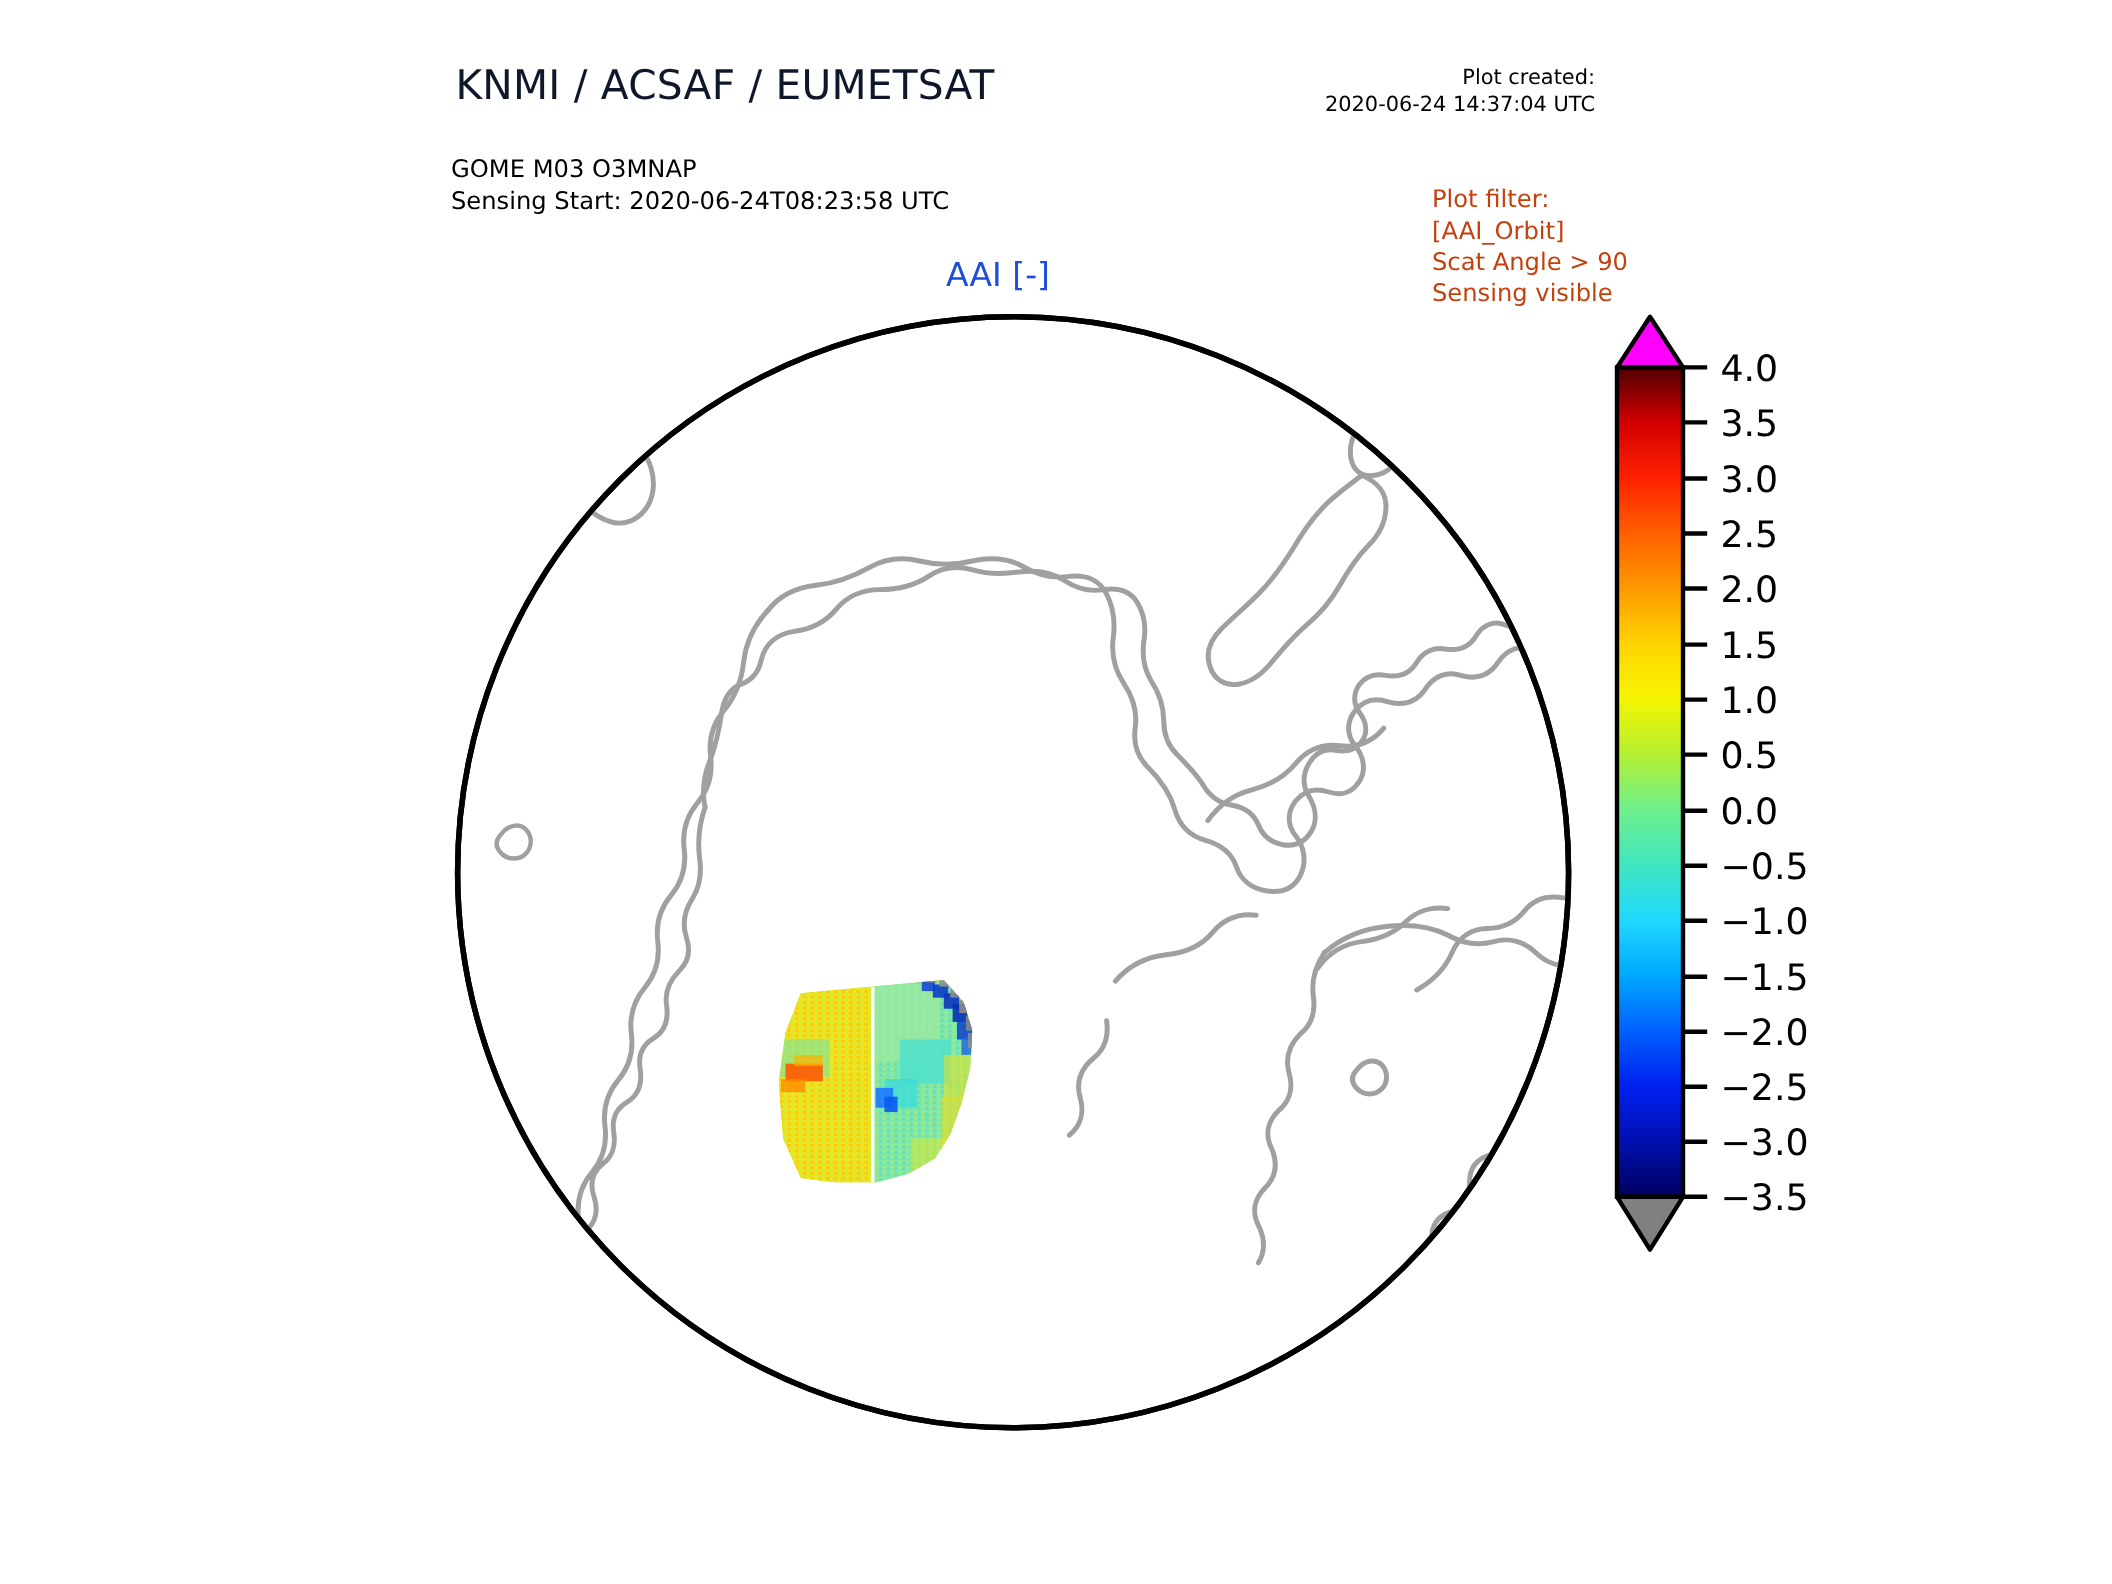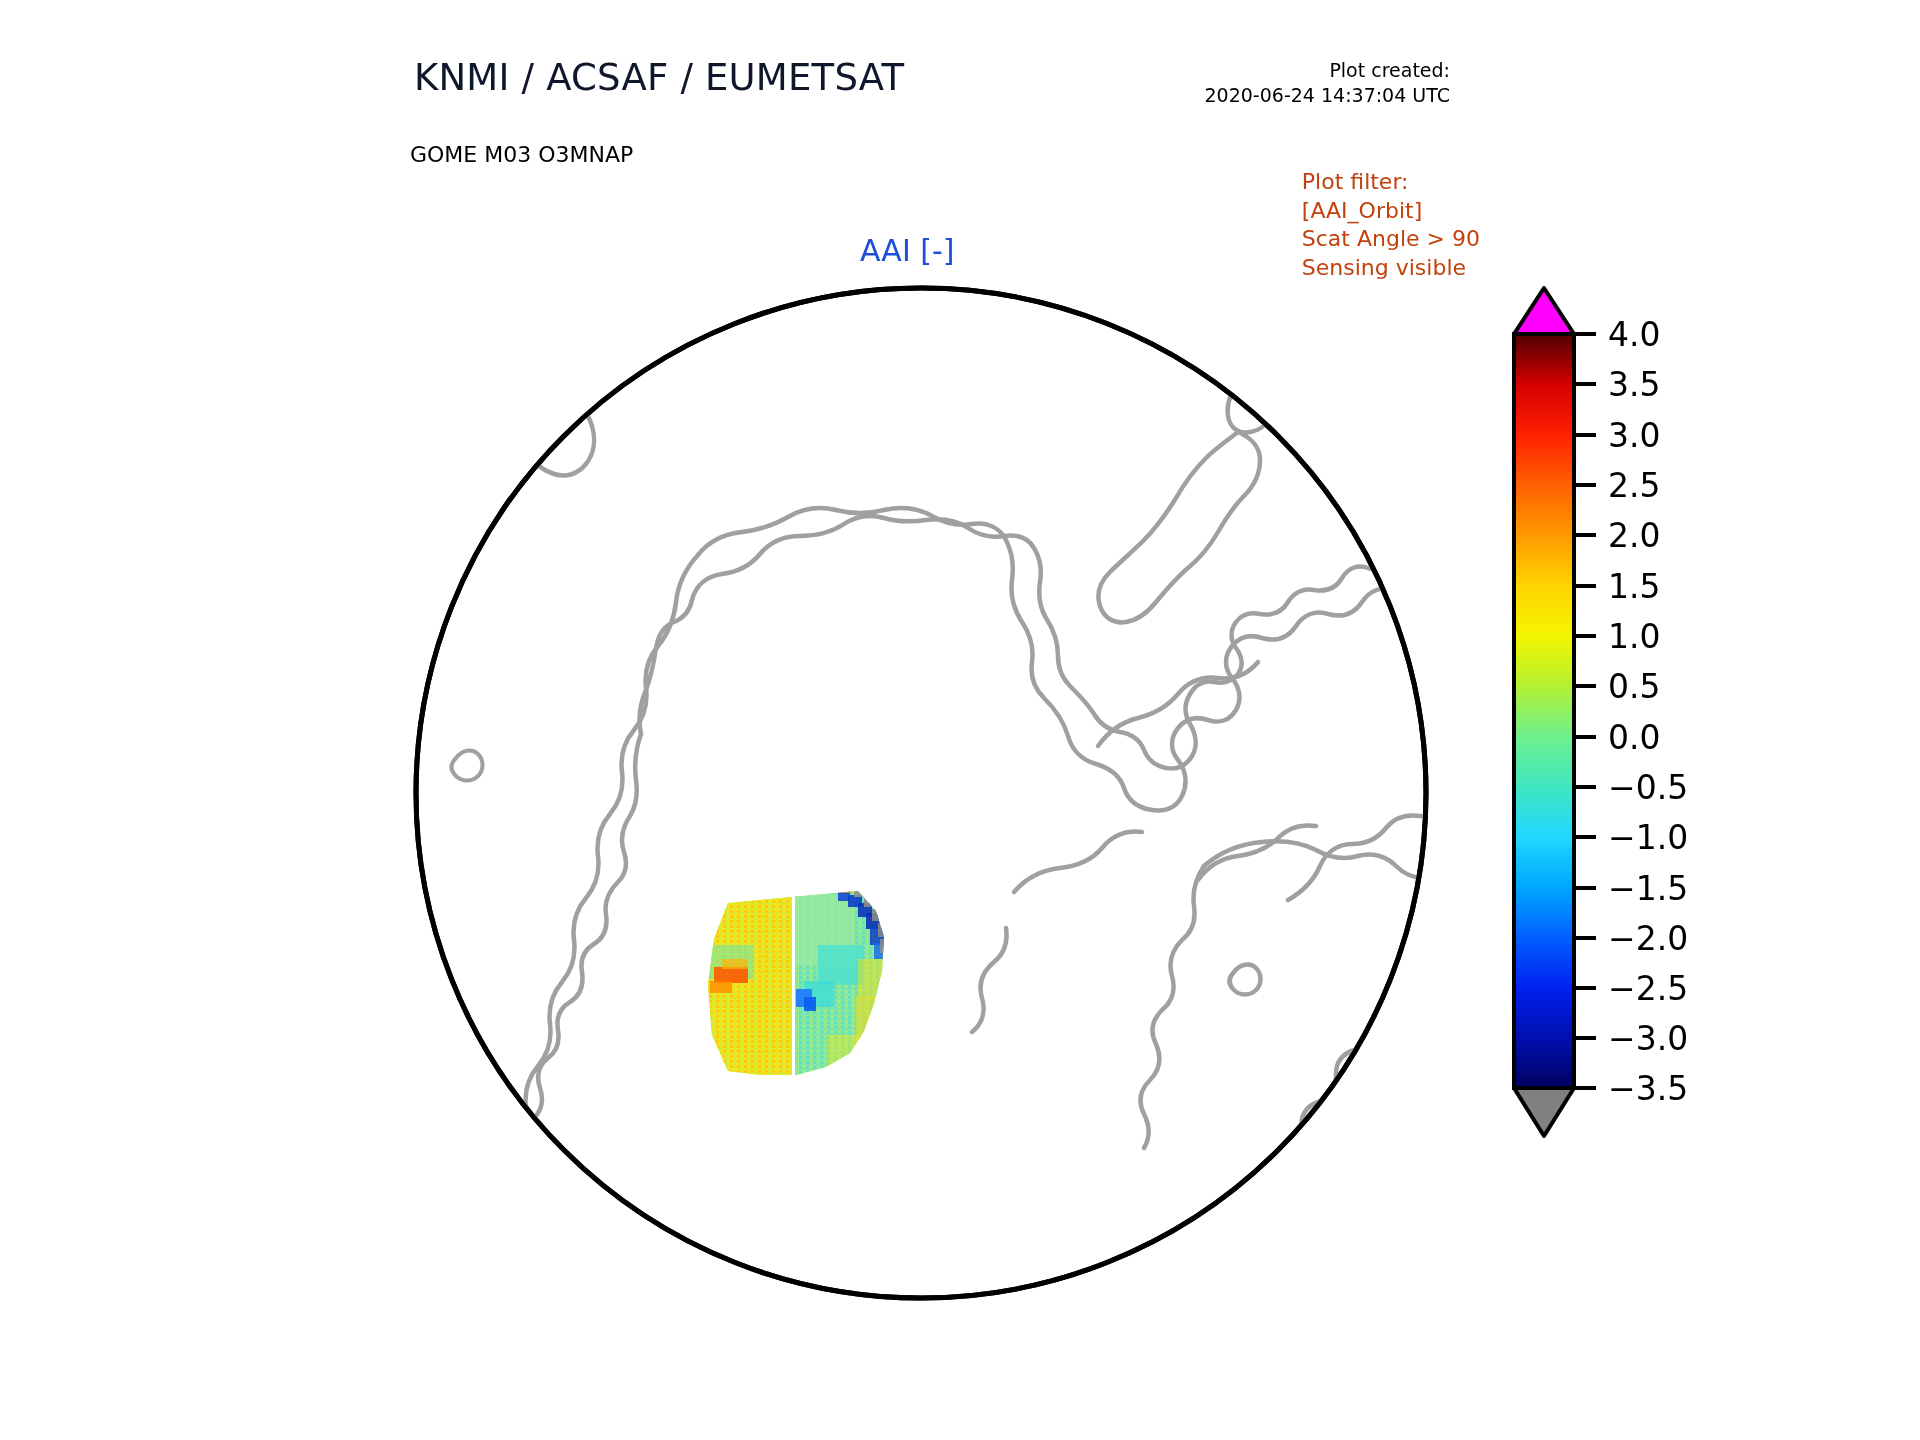--- a/index.html
+++ b/index.html
@@ -73,21 +73,21 @@
     left: 408px;
     top: 280px;
     width: 1026px;
     height: 1026px;
   }
   #map-svg { display: block; width: 100%; height: 100%; }
 
   
   #colorbar-area {
     position: absolute;
-    left: 1496px;
+    left: 1452px;
     top: 280px;
     width: 360px;
     height: 1040px;
   }
   #colorbar-svg { display: block; width: 100%; height: 100%; }
   .cb-tick-label {
     font-family: "DejaVu Sans", sans-serif;
     font-size: 33px;
     fill: #000000;
   }
@@ -97,20 +97,21 @@
 
 <div id="org-title">KNMI / ACSAF / EUMETSAT</div>
 
 <div id="plot-created-block">
   <div>Plot created:</div>
   <div>2020-06-24 14:37:04 UTC</div>
 </div>
 
 <div id="dataset-block">
   <div>GOME M03 O3MNAP</div>
+  <div>Sensing Start: 2020-06-24T08:23:58 UTC</div>
 </div>
 
 <div id="quantity-label">AAI [-]</div>
 
 <div id="plot-filter-block">
   <div>Plot filter:</div>
   <div>[AAI_Orbit]</div>
   <div>Scat Angle &gt; 90</div>
   <div>Sensing visible</div>
 </div>

